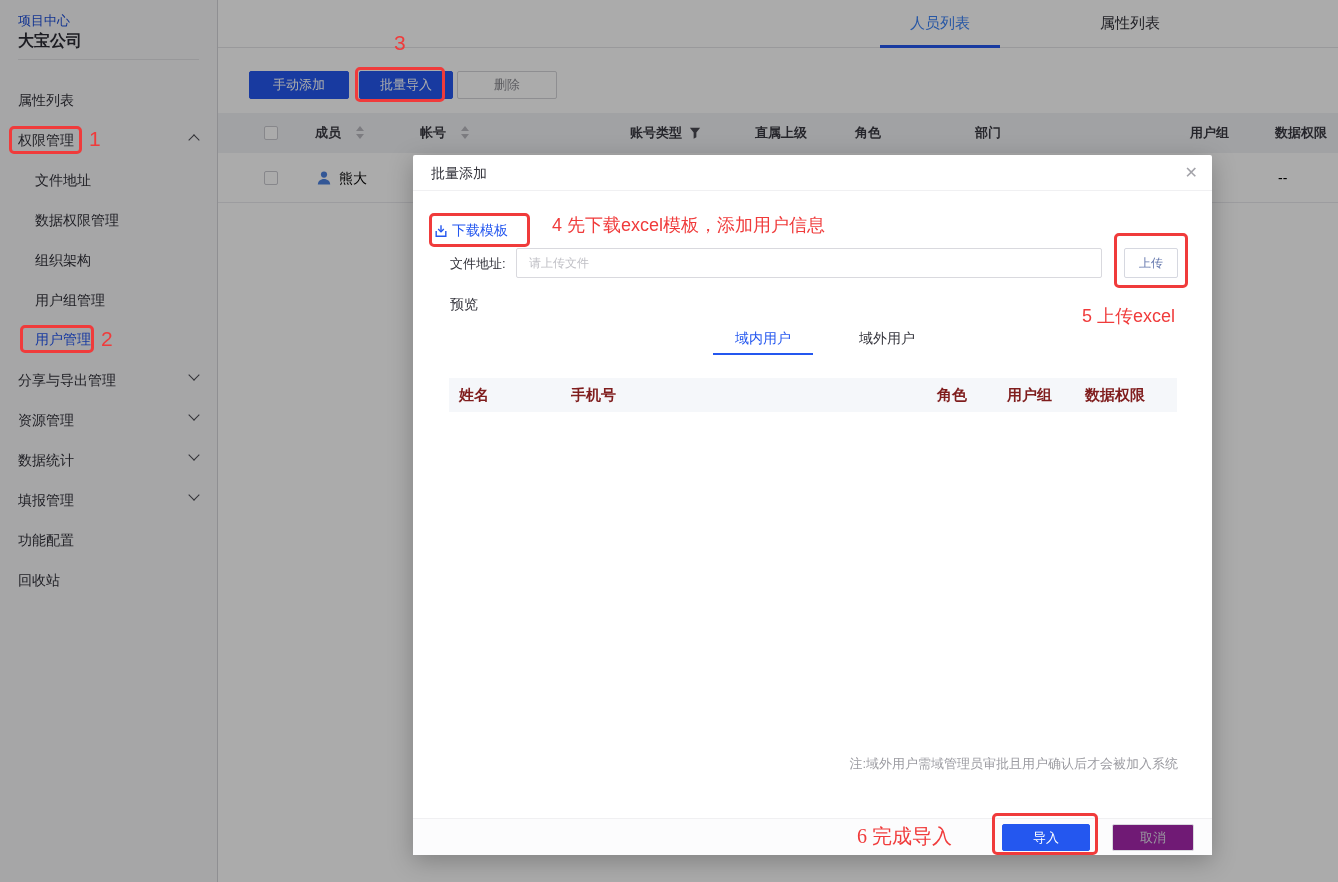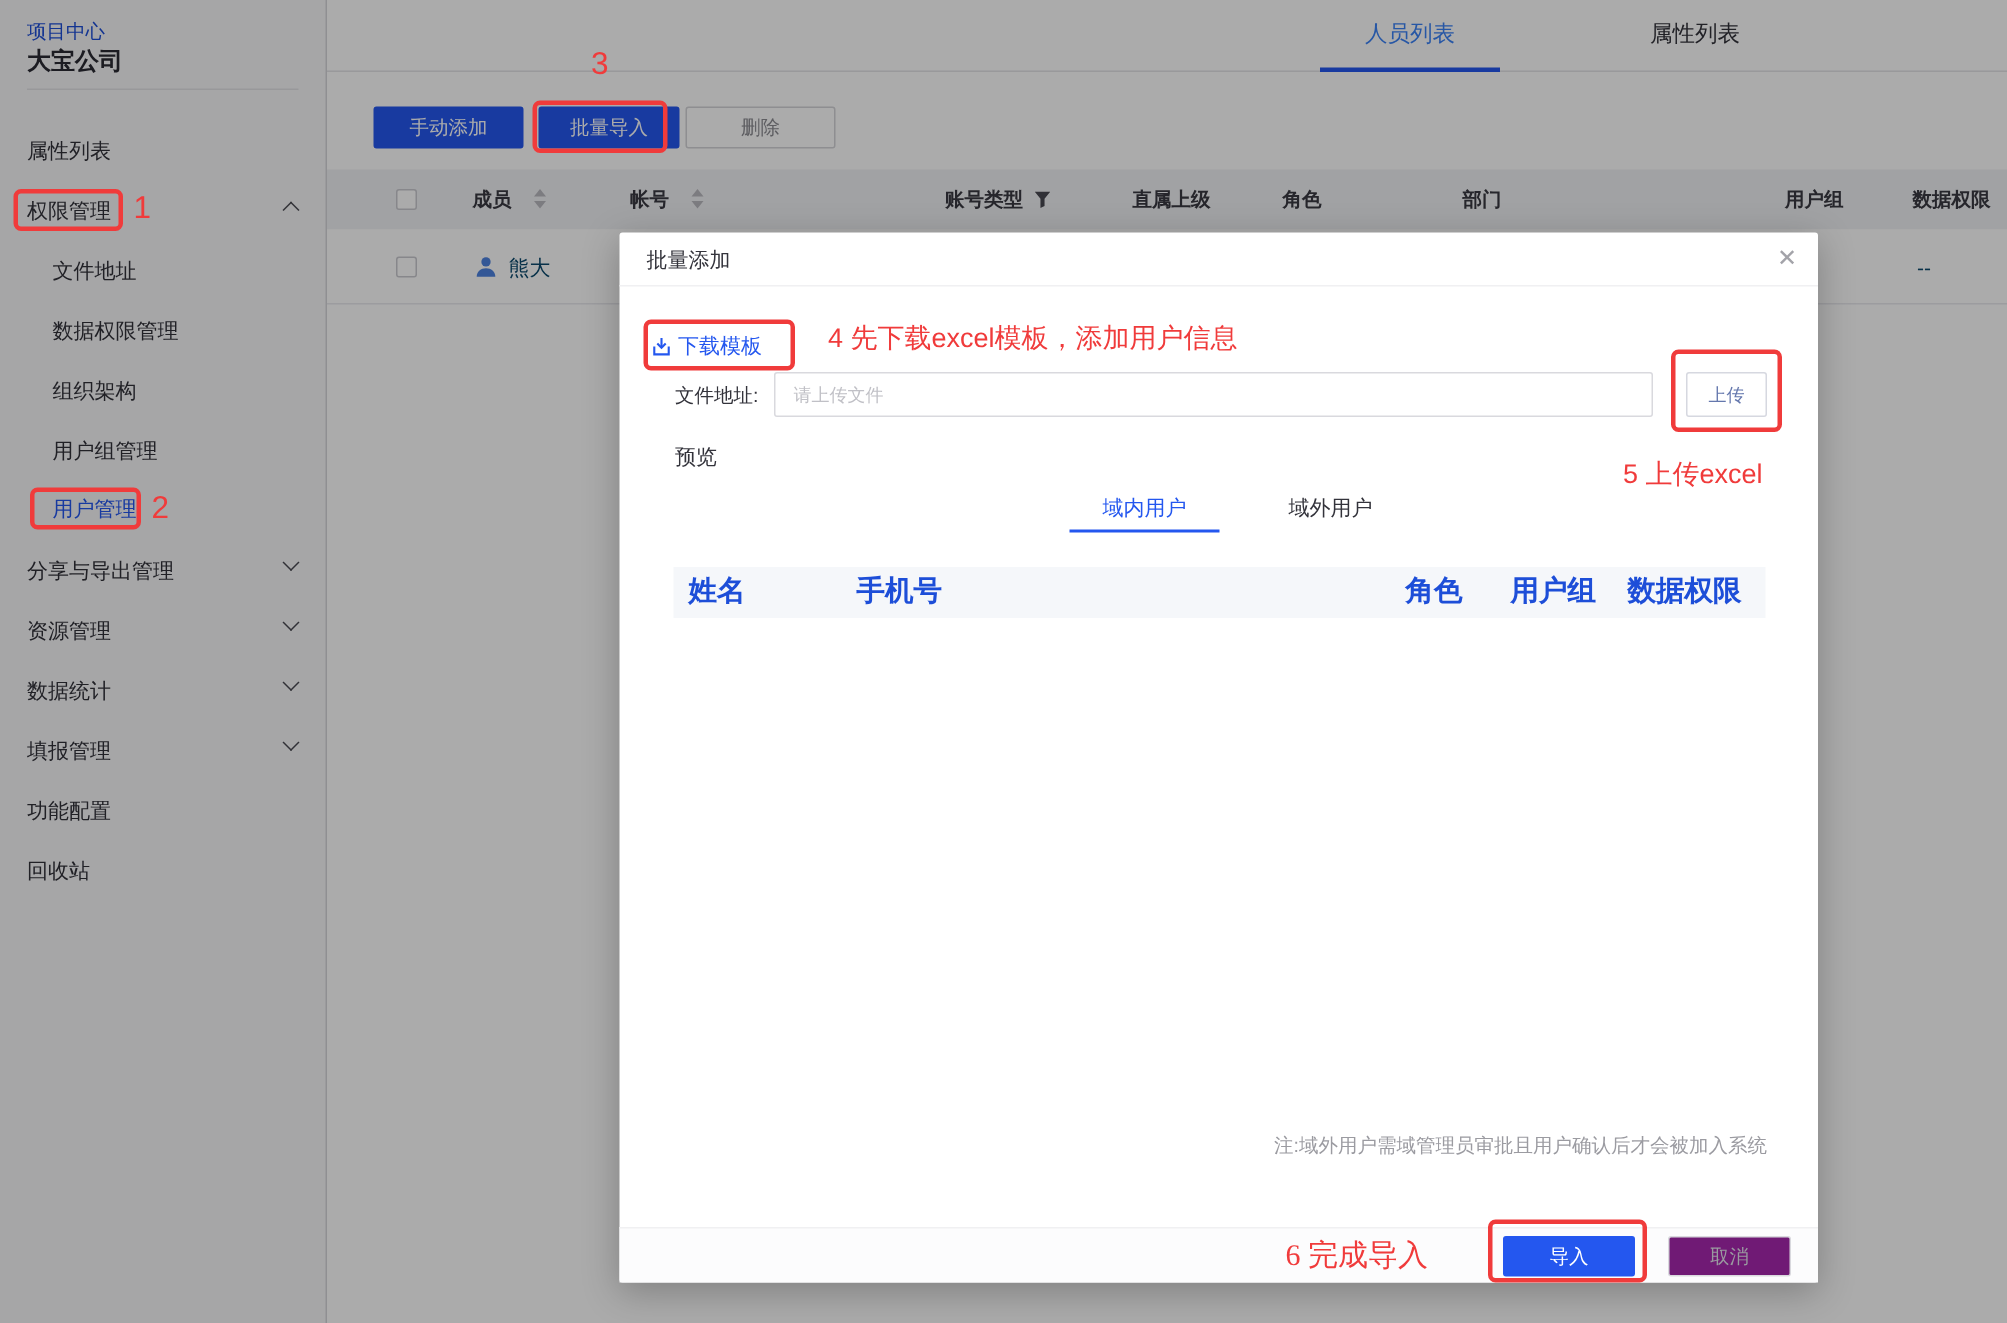--- a/index.html
+++ b/index.html
@@ -30,21 +30,21 @@
   .btn { position:absolute; height:28px; line-height:26px; text-align:center; font-size:13px; border-radius:2px; cursor:pointer; }
   .btn.primary { background:#2457ef; color:#fff; border:1px solid #2457ef; }
   .btn.plain { background:#fff; color:#8c8c92; border:1px solid #d4d4d8; }
   .btn-manual { left:31px; top:71px; width:100px; }
   .btn-batch  { left:141px; top:71px; width:94px; }
   .btn-delete { left:239px; top:71px; width:100px; }
 
   .thead { position:absolute; left:0; top:113px; width:1120px; height:40px; background:#f1f2f5; }
   .th { position:absolute; top:0; height:40px; line-height:40px; font-size:13px; font-weight:700; color:#3a3a42; white-space:nowrap; }
   .trow { position:absolute; left:0; top:153px; width:1120px; height:50px; background:#fff; border-bottom:1px solid #e9e9ed; }
-  .td { position:absolute; top:0; height:50px; line-height:50px; font-size:14px; color:#0c4a6e; white-space:nowrap; }
+  .td { position:absolute; top:0; height:50px; line-height:50px; font-size:14px; color:#000000; white-space:nowrap; }
   .checkbox { position:absolute; width:14px; height:14px; border:1px solid #c9c9cf; border-radius:2px; background:#fff; cursor:pointer; }
   .sorter { position:absolute; width:8px; height:40px; }
   .caret { position:absolute; left:0; width:0; height:0; border-left:4px solid transparent; border-right:4px solid transparent; }
   .caret.u { top:13px; border-bottom:5px solid #b9b9bf; }
   .caret.d { top:21px; border-top:5px solid #b9b9bf; }
 
   
   .overlay { position:absolute; inset:0; background:rgba(0,0,0,0.33); z-index:10; }
 
   
@@ -57,21 +57,21 @@
   .file-label { position:absolute; left:37px; top:100px; font-size:13px; color:#33333b; }
   .file-input { position:absolute; left:103px; top:93px; width:586px; height:30px; border:1px solid #d9d9de; border-radius:2px; font-size:12px; color:#33333b; padding:0 12px; outline:none; font-family:"Liberation Sans","DejaVu Sans",sans-serif; }
   .file-input::placeholder { color:#c0c0c6; }
   .upload-btn { position:absolute; left:711px; top:93px; width:54px; height:30px; line-height:28px; text-align:center; background:#fff; border:1px solid #d6d8e0; border-radius:2px; font-size:12px; color:#6477ad; cursor:pointer; }
   .preview-label { position:absolute; left:37px; top:141px; font-size:14px; color:#33333b; }
   .mtab { position:absolute; top:170px; width:100px; height:30px; line-height:26px; text-align:center; font-size:14px; color:#33333b; cursor:pointer; }
   .mtab.active { color:#2457ef; border-bottom:2px solid #2457ef; }
   .mtab-in  { left:300px; }
   .mtab-out { left:424px; }
   .mthead { position:absolute; left:36px; top:223px; width:728px; height:34px; background:#f5f7fa; }
-  .mth { position:absolute; top:0; height:34px; line-height:34px; font-size:19px; font-weight:700; color:#1d4ed8; white-space:nowrap; }
+  .mth { position:absolute; top:0; height:34px; line-height:34px; font-size:15px; font-weight:700; color:#7f1d1d; white-space:nowrap; }
   .modal-note { position:absolute; right:34px; top:600px; font-size:13px; color:#9b9ba1; }
   .modal-footer { position:absolute; left:0; bottom:0; width:799px; height:37px; background:#fcfcfd; border-top:1px solid #f0f0f2; }
   .mbtn { position:absolute; height:27px; line-height:25px; text-align:center; font-size:13px; border-radius:2px; cursor:pointer; }
   .mbtn.primary { left:589px; top:5px; width:88px; background:#2457ef; border:1px solid #2457ef; color:#fff; }
   .mbtn.plain { left:699px; top:5px; width:82px; background:#701a75; border:1px solid #d9d9de; color:#9a9aa0; }
 
   
   .anno-box { position:absolute; border:3px solid #f03b3b; border-radius:5px; z-index:40; pointer-events:none; }
   .anno-text { position:absolute; color:#f03b3b; z-index:40; pointer-events:none; white-space:nowrap; }
   .num { font-size:21px; }

